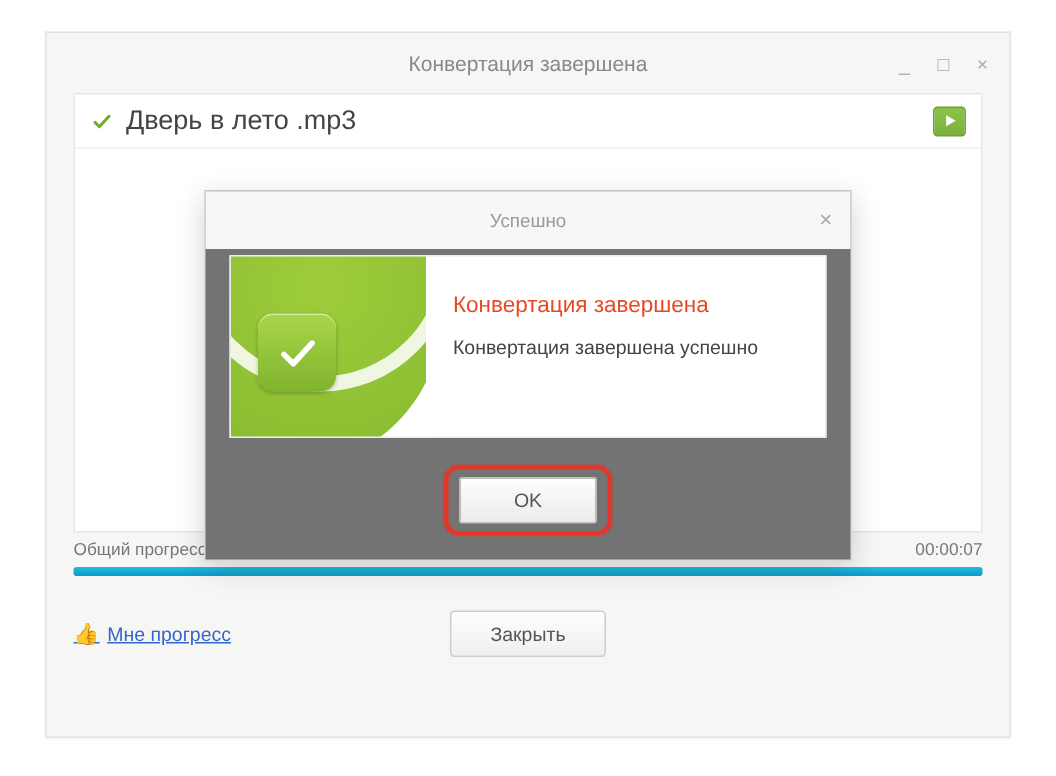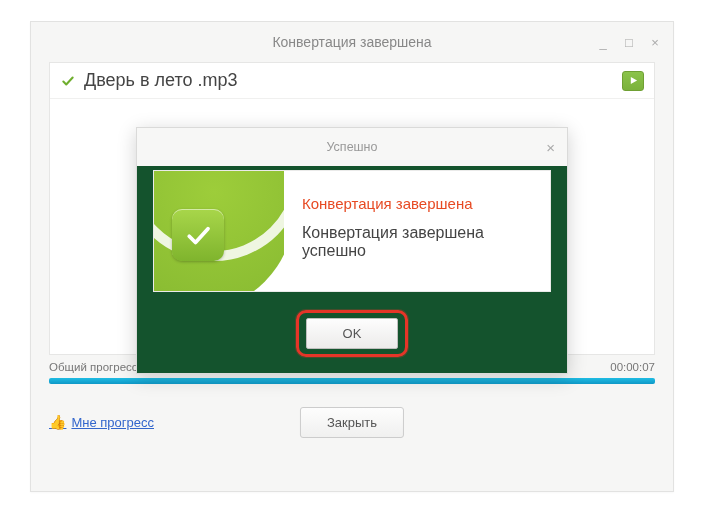--- a/index.html
+++ b/index.html
@@ -89,21 +89,21 @@
   background: linear-gradient(#fdfdfd, #f0f0ef);
   border: 1px solid #ccc; border-radius: 3px;
   font-size: 13px; color: #555;
   cursor: pointer;
 }
 
 .modal {
   position: absolute;
   left: 136px; top: 127px;
   width: 432px; height: 247px;
-  background: #14532d;
+  background: #737373;
   border: 1px solid #dadad9;
   box-shadow: 0 4px 18px rgba(0,0,0,0.18);
 }
 .modal-title {
   height: 38px;
   display: flex; align-items: center; justify-content: center;
   position: relative;
   background: #f7f7f6;
   font-size: 12.5px; color: #999;
 }
@@ -145,21 +145,21 @@
   display: flex; align-items: center; justify-content: center;
 }
 .modal-graphic .badge svg { width: 30px; height: 30px; }
 .modal-text {
   flex: 1; padding: 24px 18px;
 }
 .modal-text .heading {
   color: #e74a23; font-size: 15px; margin-bottom: 12px;
 }
 .modal-text .message {
-  color: #444; font-size: 16px;
+  color: #444; font-size: 13px;
 }
 .ok-wrap {
   display: flex; justify-content: center; margin-top: 18px;
 }
 .ok-highlight {
   border: 3px solid #e53528;
   border-radius: 10px;
   padding: 5px 7px;
   box-shadow: 0 0 0 1px rgba(229,53,40,0.25);
 }

